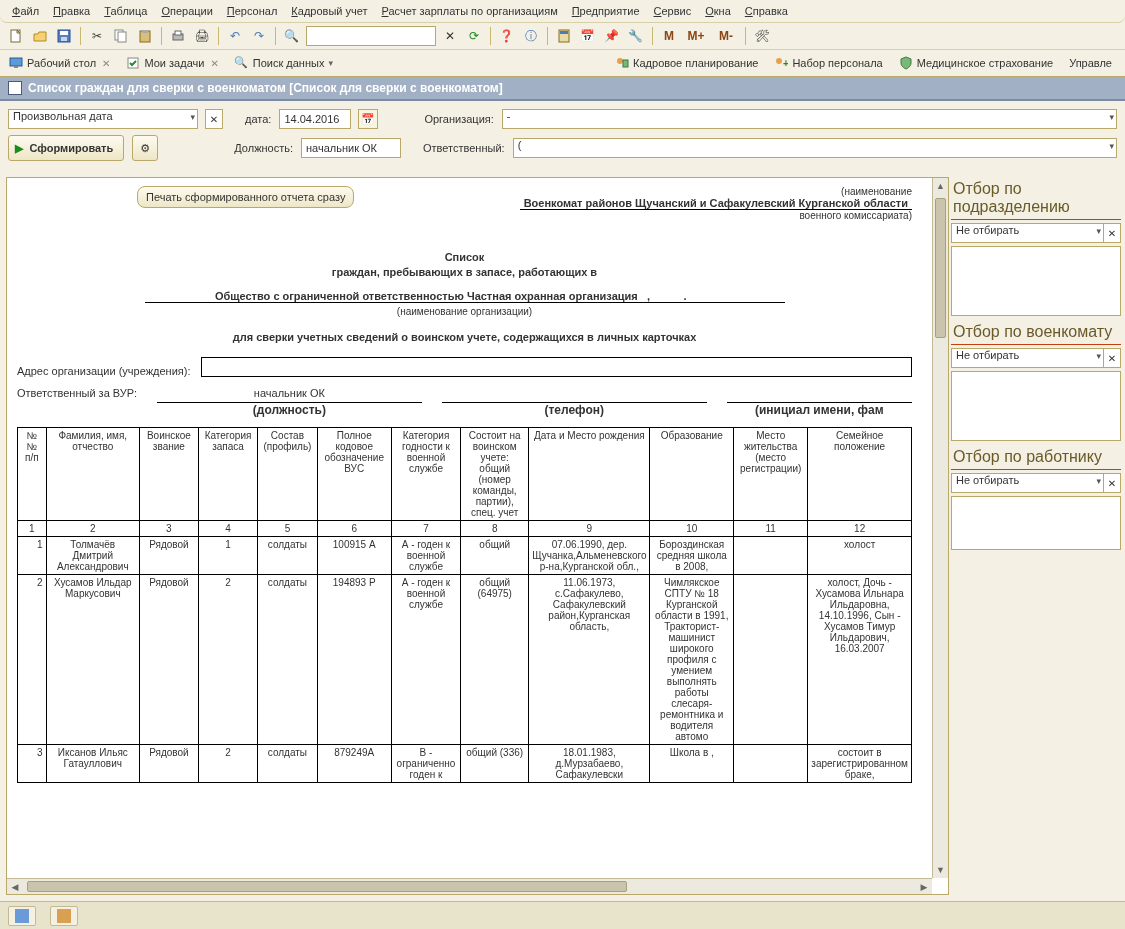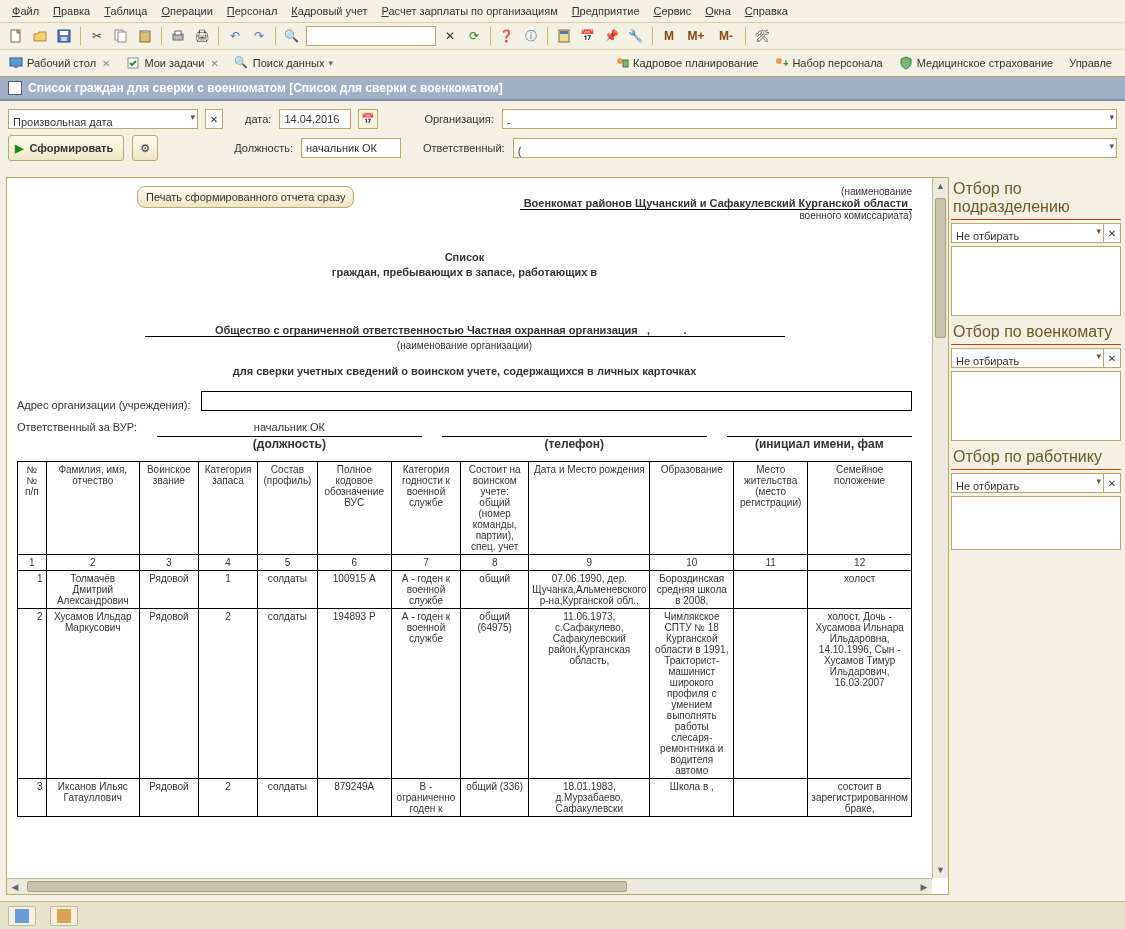--- a/index.html
+++ b/index.html
@@ -1,20 +1,20 @@
 <!DOCTYPE html>
 <html><head>
 <meta charset="utf-8">
 <style>
   * { box-sizing: border-box; }
   html, body { margin:0; padding:0; font-family: Arial, sans-serif; font-size:11px; background:#f4f0e4; color:#333; }
   body { width:1125px; height:929px; overflow:hidden; position:relative; }
 
   
-  .menubar { background:#f4f0e4; border-bottom:1px solid #d6cfa8; padding:2px 6px; display:flex; gap:2px; }
+  .menubar { background:#f4f0e4; border-bottom:1px solid #d6cfa8; padding:2px 6px; display:flex; gap:2px;border-radius:7px; }
   .menubar .menu-item { padding:3px 6px; cursor:default; }
   .menubar .menu-item u { text-decoration:underline; }
 
   
   .toolbar { background:#f4f0e4; border-bottom:1px solid #d6cfa8; padding:3px 6px; display:flex; align-items:center; gap:4px; }
   .tb-btn { width:20px; height:20px; display:inline-flex; align-items:center; justify-content:center; border:1px solid transparent; border-radius:2px; cursor:default; font-size:12px; }
   .tb-sep { width:1px; height:18px; background:#c9b96e; margin:0 2px; }
   .tb-combo { width:130px; height:20px; border:1px solid #b8a96a; background:#fff; display:inline-block; }
   .m-text { font-weight:bold; color:#8b4513; }
 
@@ -27,42 +27,42 @@
   .nav-drop::after{ content:" \25BE"; font-size:9px; color:#666;}
 
   
   .tabhdr { background:#a1b0c5; color:#fff; font-weight:bold; font-size:12px; padding:4px 8px; display:flex; align-items:center; gap:6px; border-bottom:2px solid #7a8aa3; }
   .tabhdr .doc-icon { width:14px; height:14px; display:inline-block; background:#fff; border:1px solid #4a5a7c; }
 
   
   .workspace { position:absolute; top:103px; left:0; right:0; bottom:30px; background:#f4f0e4; }
 
   .form-row { display:flex; align-items:center; padding:6px 8px; gap:8px; }
-  .combo { height:20px; border:1px solid #b8a96a; background:#fff; position:relative; display:inline-flex; align-items:flex-end; padding:0 18px 0 4px; }
+  .combo { height:20px; border:1px solid #b8a96a; background:#fff; position:relative; display:inline-flex; align-items:flex-start; padding:0 18px 0 4px; }
   .combo::after { content:"\25BE"; position:absolute; right:2px; top:2px; font-size:9px; color:#555; }
   .input { height:20px; border:1px solid #b8a96a; background:#fff; display:inline-flex; align-items:center; padding:0 4px; }
   .date-input { width:72px; }
   .x-btn { width:18px; height:20px; display:inline-flex; align-items:center; justify-content:center; border:1px solid #b8a96a; background:#fff; margin-left:-1px; font-size:10px; }
   .cal-btn { width:20px; height:20px; display:inline-flex; align-items:center; justify-content:center; border:1px solid #b8a96a; background:#f9f4dd; margin-left:-1px; }
   .big-btn { height:26px; border:1px solid #b8a96a; background:linear-gradient(#fdfbf0,#eee6c6); display:inline-flex; align-items:center; padding:0 10px 0 6px; gap:6px; font-weight:bold; border-radius:3px; }
   .play-icon { color:#1a8c1a; font-size:11px; }
   .mini-btn { width:26px; height:26px; border:1px solid #b8a96a; background:linear-gradient(#fdfbf0,#eee6c6); display:inline-flex; align-items:center; justify-content:center; border-radius:3px; }
 
   .bordered-btn { height:22px; border:1px solid #b8a96a; background:linear-gradient(#fdfbf0,#eee6c6); display:inline-flex; align-items:center; padding:0 8px; border-radius:8px; }
 
   
   .main-split { position:absolute; top:70px; bottom:0; left:0; right:0; display:flex; }
   .report-wrap { flex:1; position:relative; border:1px solid #b8a96a; margin:4px 0 4px 6px; background:#fff; overflow:hidden;}
   .report-scroll { position:absolute; inset:0 16px 16px 0; overflow:hidden; }
   .report { padding:8px 20px 8px 10px; font-family: Arial; }
   .report-hdr-right { text-align:right; font-size:11px; }
   .report-hdr-right .sub { font-size:10px; }
   .report-center { text-align:center; font-weight:bold; margin-top:14px; }
   .report-sub { text-align:center; font-size:10px; }
-  .org-line { border-bottom:1px solid #000; display:inline-block; min-width:640px; text-align:center; font-weight:bold;margin-top:34px;}
+  .org-line { border-bottom:1px solid #000; display:inline-block; min-width:640px; text-align:center; font-weight:bold;}
   .report p { margin:3px 0; }
 
   .addr-row { display:flex; align-items:flex-end; margin-top:14px; gap:10px;justify-content:space-between;}
   .addr-row .line { flex:1; border:1px solid #000; height:20px; }
 
   .resp-row { display:flex; margin-top:10px; gap:20px; }
   .resp-col { flex:1; text-align:center; }
   .resp-col .ul { border-bottom:1px solid #000; height:16px; }
   .resp-col .lbl { font-size:12px;font-weight:bold; }
 

